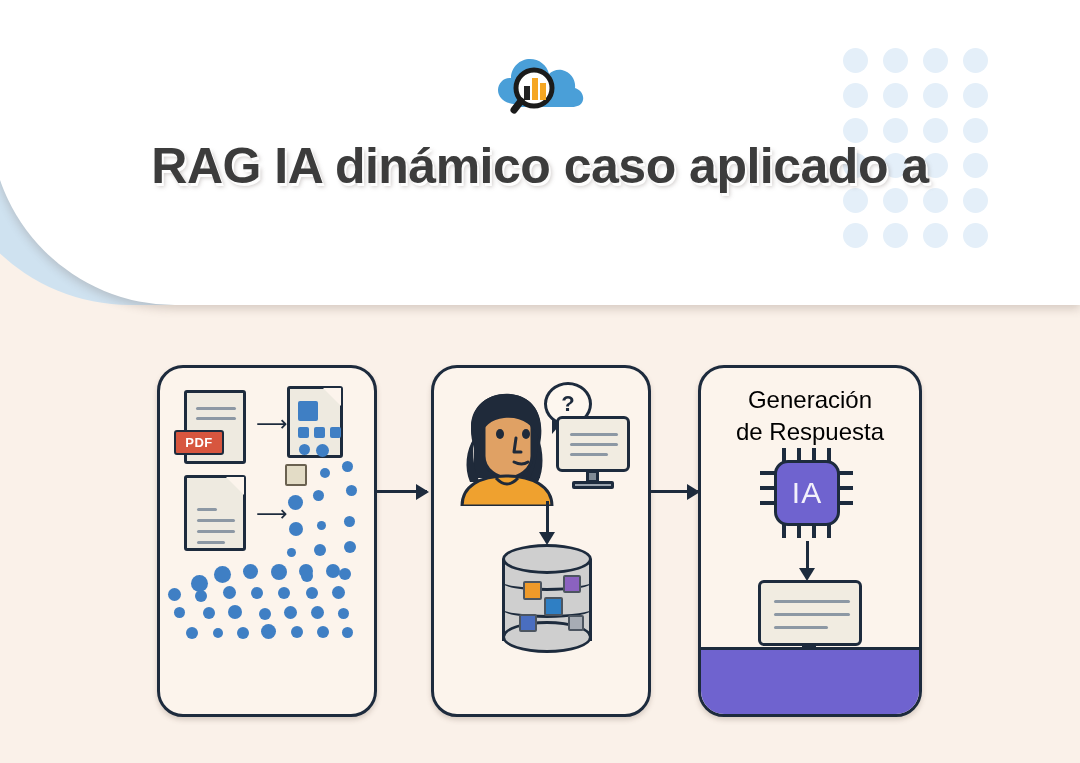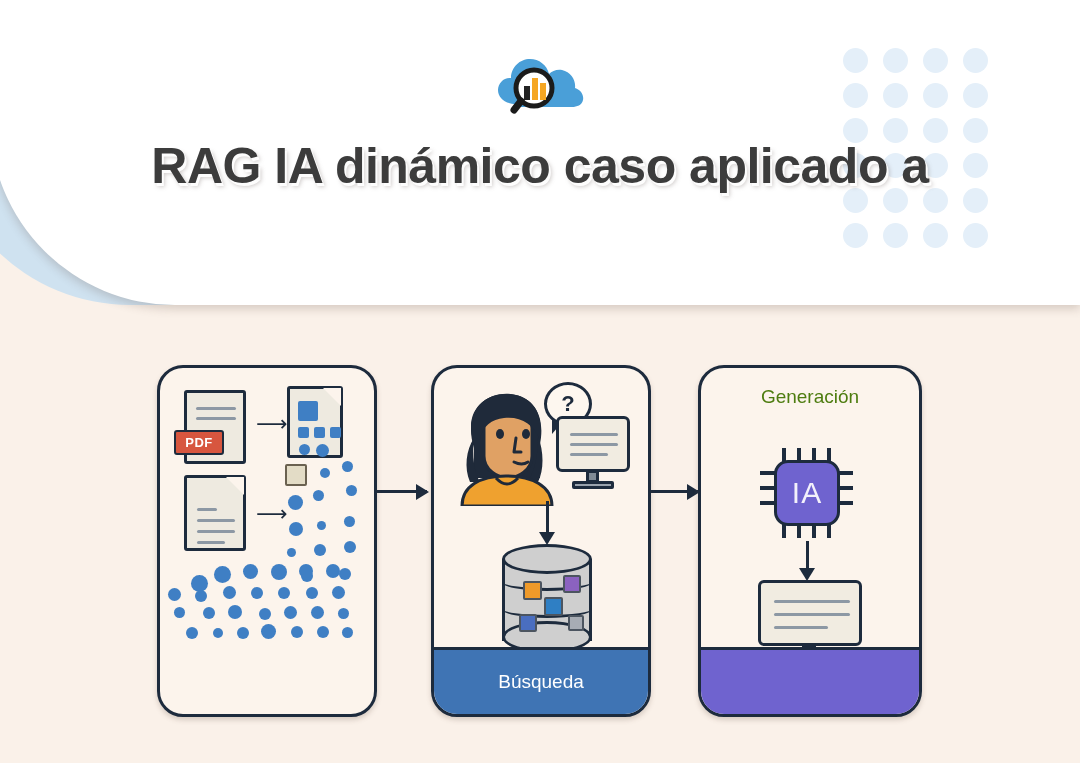--- a/index.html
+++ b/index.html
@@ -80,21 +80,21 @@
     display: flex; align-items: center; justify-content: center;
     text-align: center;
     color: #ffffff; font-size: 19px; font-weight: 400; line-height: 1.3;
   }
   .footer-blue { background: #3f74b4; }
   .footer-purple { background: #6f63cf; }
 
   .panel-title {
     position: absolute; top: 16px; left: 0; width: 100%;
     text-align: center;
-    font-size: 19px; color: #4d7c0f; line-height: 1.35;
+    font-size: 24px; color: #000000; line-height: 1.35;
   }
 
   .connector { position: absolute; top: 135px; height: 3px; background: #1d2b3d; }
   .connector.c1 { left: 377px; width: 50px; }
   .connector.c2 { left: 651px; width: 47px; }
   .connector::after {
     content: ""; position: absolute; right: -2px; top: -6px;
     border-left: 13px solid #1d2b3d;
     border-top: 8px solid transparent;
     border-bottom: 8px solid transparent;
@@ -343,29 +343,27 @@
           <div class="cyl-top" style="left:68px; top:176px; width:90px; height:30px;"></div>
           <div class="cyl-ring" style="left:68px; top:205px; width:90px;"></div>
           <div class="cyl-ring" style="left:68px; top:232px; width:90px;"></div>
           <div class="chip-sq" style="left:89px; top:213px; width:19px; height:19px; background:#ef9a2a;"></div>
           <div class="chip-sq" style="left:129px; top:207px; width:18px; height:18px; background:#8b62c0;"></div>
           <div class="chip-sq" style="left:110px; top:229px; width:19px; height:19px; background:#2f7fc4;"></div>
           <div class="chip-sq" style="left:85px; top:246px; width:18px; height:18px; background:#4a6ec0;"></div>
           <div class="chip-sq" style="left:134px; top:247px; width:16px; height:16px; background:#a7acb4;"></div>
         </div>
       </div>
-      <div class="panel-footer footer-blue">
-        <div>Búsqueda</div>
-      </div>
     </div>
 
     <div class="panel p3">
       <div class="panel-body">
         <div class="panel-title">
           <div>Generación</div>
+          <div>de Respuesta</div>
         </div>
 
         <div>
           <div class="pin" style="left:81px; top:80px; width:4px; height:16px;"></div>
           <div class="pin" style="left:96px; top:80px; width:4px; height:16px;"></div>
           <div class="pin" style="left:111px; top:80px; width:4px; height:16px;"></div>
           <div class="pin" style="left:126px; top:80px; width:4px; height:16px;"></div>
           <div class="pin" style="left:81px; top:154px; width:4px; height:16px;"></div>
           <div class="pin" style="left:96px; top:154px; width:4px; height:16px;"></div>
           <div class="pin" style="left:111px; top:154px; width:4px; height:16px;"></div>

